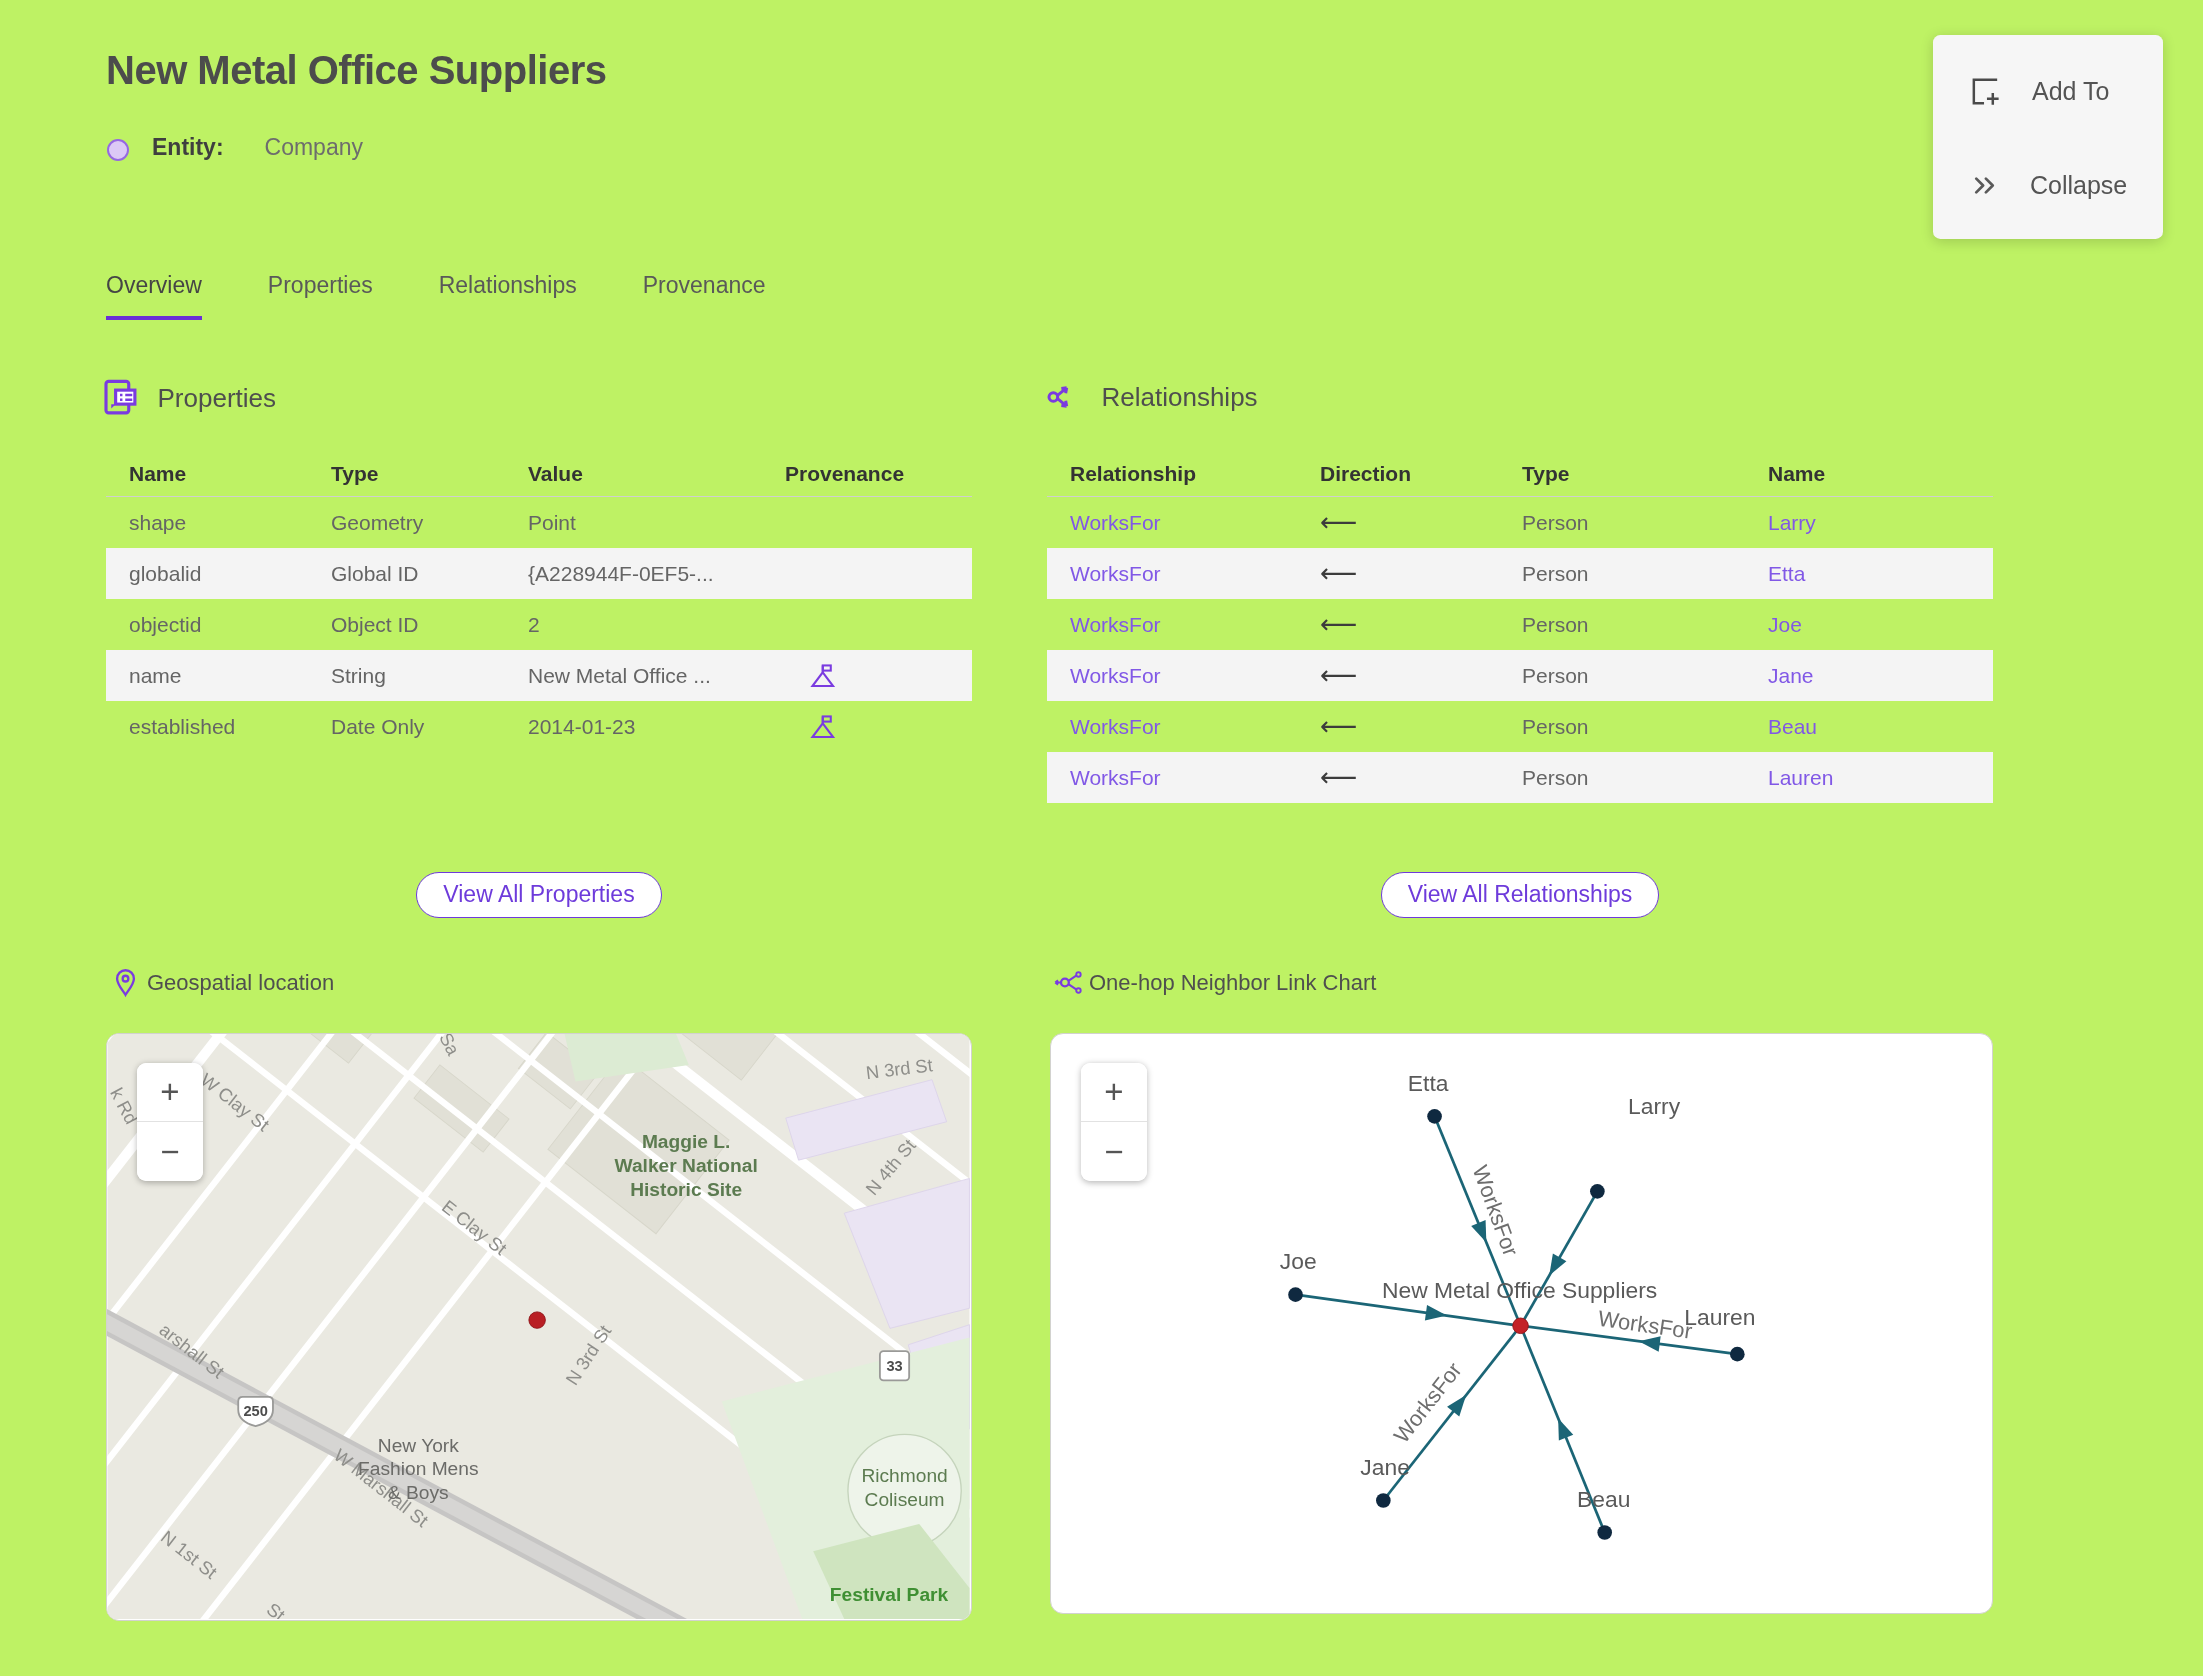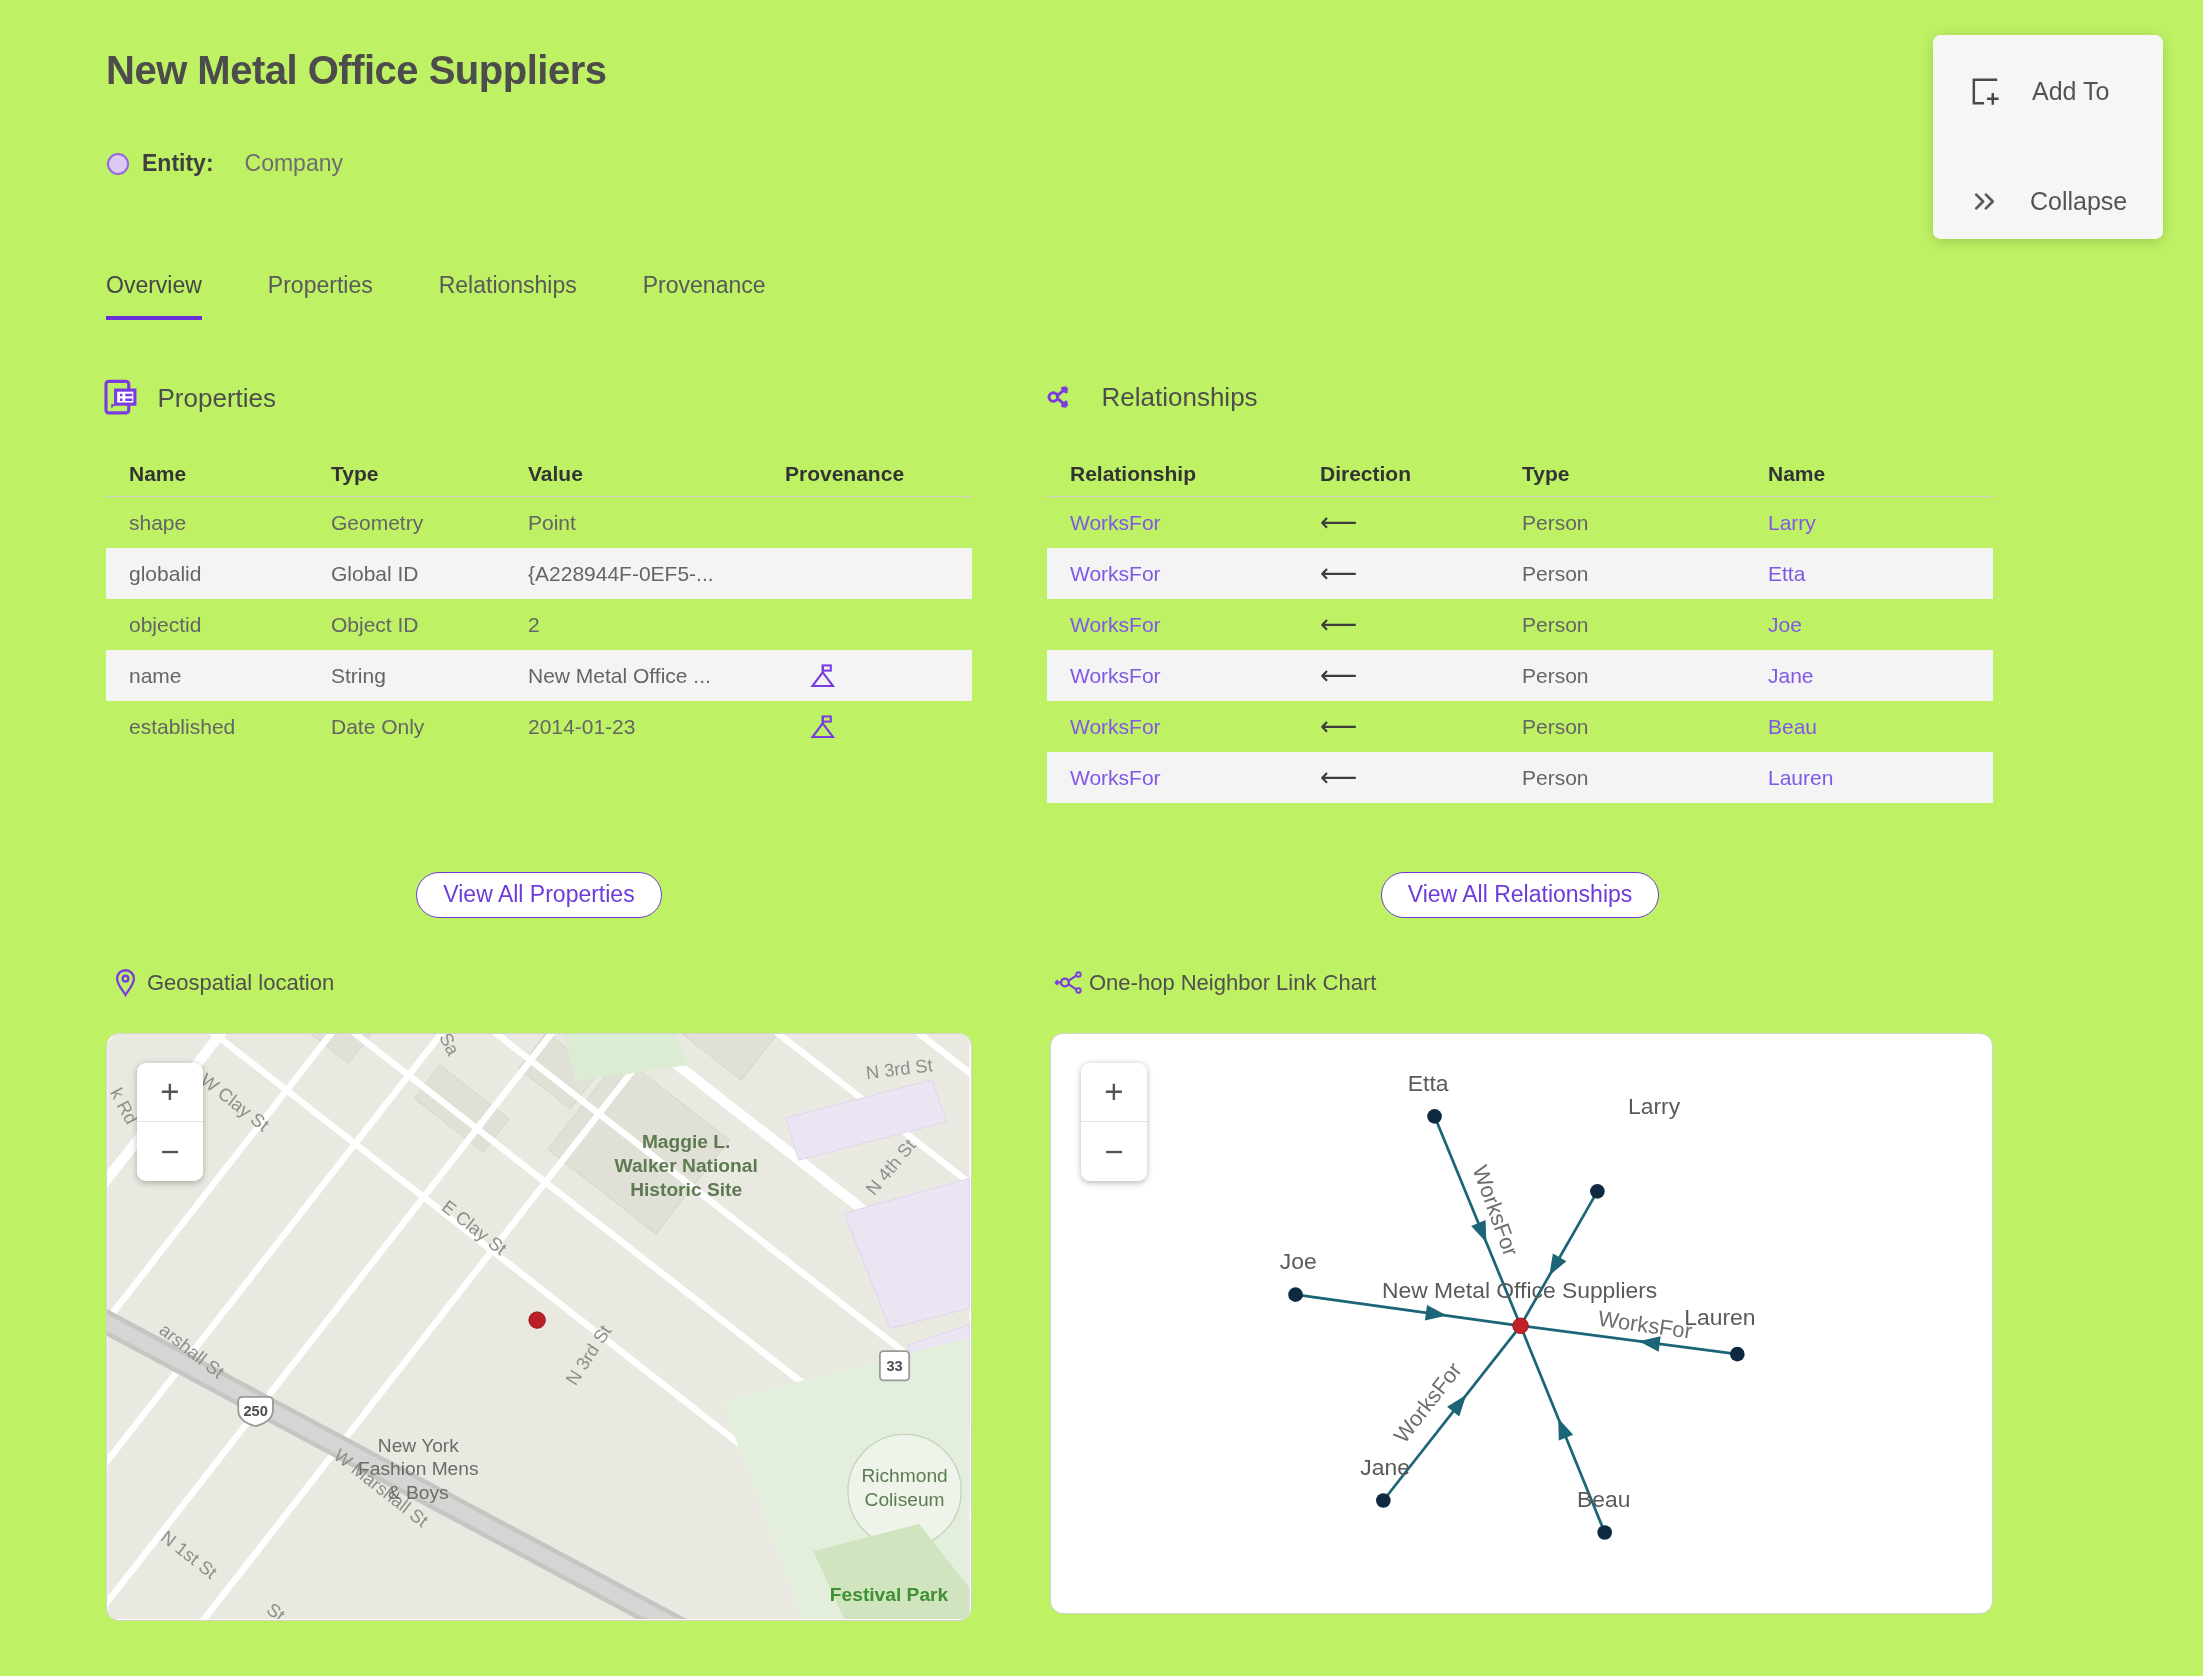--- a/index.html
+++ b/index.html
@@ -1,31 +1,31 @@
 <!DOCTYPE html>
 <html style="font-size:14.7px"><head>
 <meta charset="utf-8">
 <style>
   html,body{margin:0;padding:0;background:#fff;}
   .page{position:relative;width:2204px;height:1677px;background:#bef264;overflow:hidden;
         font-family:"Liberation Sans",sans-serif;color:#4b4b4b;padding-left:44px;}
 
   
   .title{position:absolute;left:106px;top:48px;font-size:40px;font-weight:700;color:#4c4c4c;letter-spacing:-0.5px;}
-  .entity-row{position:absolute;left:107px;top:150px;display:flex;align-items:center;gap:13px;font-size:23px;}
+  .entity-row{position:absolute;left:107px;top:134px;display:flex;align-items:flex-end;gap:23px;font-size:23px;}
   .entity-dot{width:22px;height:22px;border-radius:50%;background:#dcc9f6;border:2.8px solid #9668e2;box-sizing:border-box;}
   .entity-label{font-weight:700;color:#3f3f3f;}
   .entity-type{color:#6d6d6d;margin-left:18px;}
 
   
   .actions{position:absolute;left:1933px;top:35px;width:230px;height:204px;background:#f6f6f6;
            border-radius:7.3px;box-shadow:0 2.8px 13px rgba(0,0,0,.16);}
   .action-item{position:absolute;left:35px;display:flex;align-items:center;gap:29px;cursor:pointer;}
   .action-item .lbl{font-size:25px;color:#545454;}
-  .ai-1{top:39px;} .ai-2{top:150px;}
+  .ai-1{top:39px;} .ai-2{top:134px;}
 
   
   .tabs{position:absolute;left:106px;top:272px;display:flex;gap:66px;font-size:23px;color:#595959;}
   .tab{padding-bottom:16.5px;border-bottom:4.6px solid transparent;cursor:pointer;}
   .tab.active{color:#454545;border-bottom-color:#6a2fd6;}
 
   
   .sec-head{position:absolute;display:flex;align-items:center;gap:16.5px;font-size:26px;color:#4e4e4e;}
   .sec-head.small{font-size:22px;color:#4f4f4f;gap:6px;}
   .sh-props{left:99px;top:377px;} .sh-rels{left:1045px;top:377px;}

